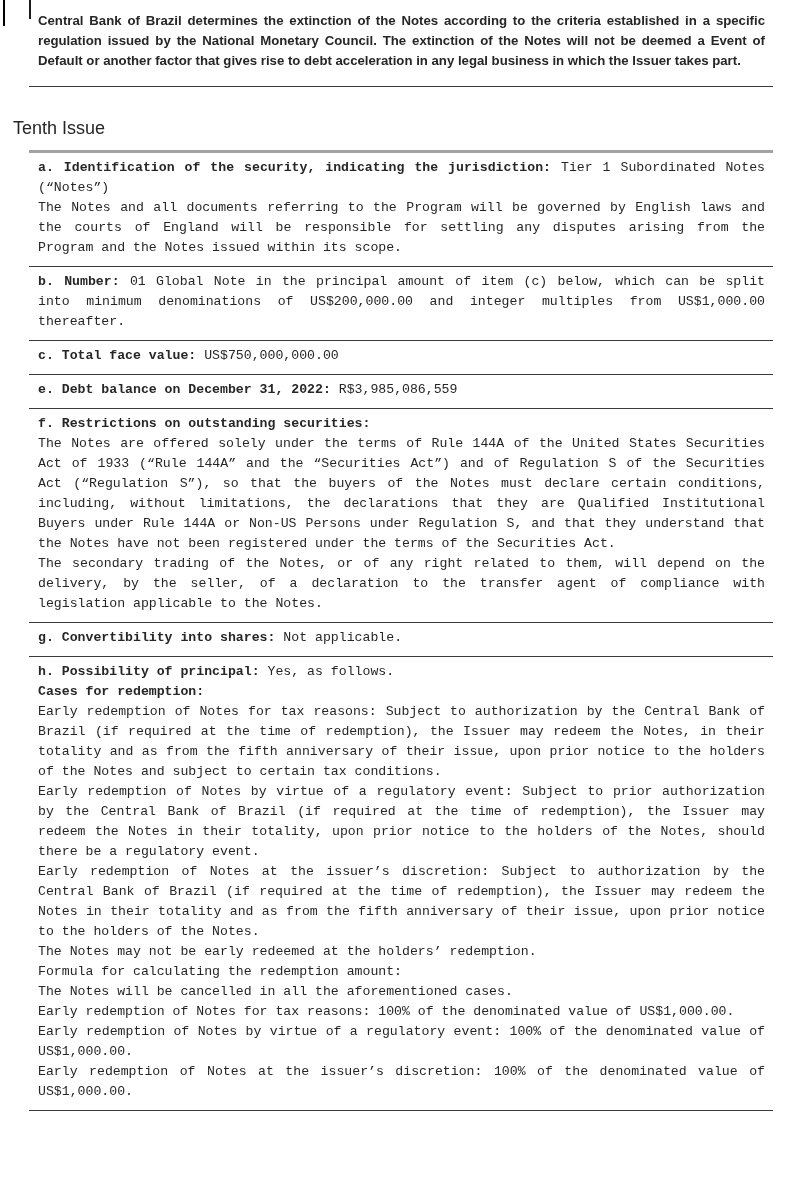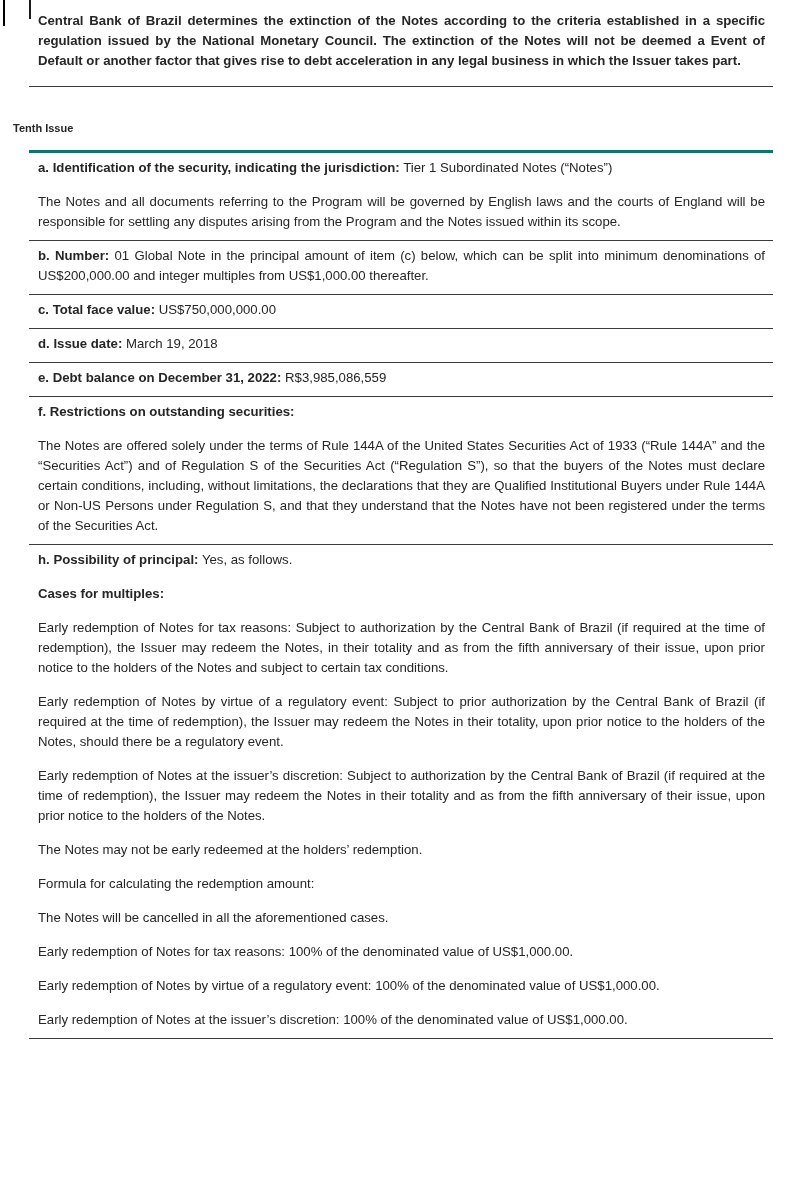--- a/index.html
+++ b/index.html
@@ -22,35 +22,36 @@
   .edge-mark-inner { position: absolute; left: 29px; top: 0; width: 2px; height: 19px; background: #1c1c1c; }
 
   .topbox {
     margin: 0 21px 0 29px;
     border-bottom: 1.5px solid #3a3a3a;
     padding: 11px 8px 15px 9px;
     font-weight: bold;
   }
 
   .heading {
-    font-weight: bold;
-    font-size: 11px;
+    font-weight: normal;
+    font-size: 18px;
     margin: 31px 3px 0 13px;
     line-height: 20px;
   }
 
   .dtable {
     margin: 12px 21px 0 29px;
-    border-top: 3px solid #0f766e;
+    border-top: 3px solid #a3a3a3;
+    font-family: Liberation Mono, monospace;
   }
   .row {
     border-bottom: 1.5px solid #3a3a3a;
     padding: 5px 8px 8px 9px;
   }
-  .row p + p { margin-top: 14px; }
+  .row p + p { margin-top: 0; }
   .label { font-weight: bold; }
 
   .pagenum {
     position: absolute;
     top: 1216px;
     right: 47px;
     font-size: 12.5px;
     color: #2a2a2a;
   }
 </style>
@@ -76,37 +77,38 @@
     </div>
 
     <div class="row">
       <p><span class="label">b. Number:</span> <span>01 Global Note in the principal amount of item (c) below, which can be split into minimum denominations of US$200,000.00 and integer multiples from US$1,000.00 thereafter.</span></p>
     </div>
 
     <div class="row">
       <p><span class="label">c. Total face value:</span> <span>US$750,000,000.00</span></p>
     </div>
 
-    <div class="row">
-      <p><span class="label">d. Issue date:</span> <span>March 19, 2018</span></p>
-    </div>
 
     <div class="row">
       <p><span class="label">e. Debt balance on December 31, 2022:</span> <span>R$3,985,086,559</span></p>
     </div>
 
     <div class="row">
       <p><span class="label">f. Restrictions on outstanding securities:</span></p>
       <p>The Notes are offered solely under the terms of Rule 144A of the United States Securities Act of 1933 (“Rule 144A” and the “Securities Act”) and of Regulation S of the Securities Act (“Regulation S”), so that the buyers of the Notes must declare certain conditions, including, without limitations, the declarations that they are Qualified Institutional Buyers under Rule 144A or Non-US Persons under Regulation S, and that they understand that the Notes have not been registered under the terms of the Securities Act.</p>
+      <p>The secondary trading of the Notes, or of any right related to them, will depend on the delivery, by the seller, of a declaration to the transfer agent of compliance with legislation applicable to the Notes.</p>
     </div>
 
+    <div class="row">
+      <p><span class="label">g. Convertibility into shares:</span> <span>Not applicable.</span></p>
+    </div>
 
     <div class="row">
       <p><span class="label">h. Possibility of principal:</span> <span>Yes, as follows.</span></p>
-      <p class="label">Cases for multiples:</p>
+      <p class="label">Cases for redemption:</p>
       <p>Early redemption of Notes for tax reasons: Subject to authorization by the Central Bank of Brazil (if required at the time of redemption), the Issuer may redeem the Notes, in their totality and as from the fifth anniversary of their issue, upon prior notice to the holders of the Notes and subject to certain tax conditions.</p>
       <p>Early redemption of Notes by virtue of a regulatory event: Subject to prior authorization by the Central Bank of Brazil (if required at the time of redemption), the Issuer may redeem the Notes in their totality, upon prior notice to the holders of the Notes, should there be a regulatory event.</p>
       <p>Early redemption of Notes at the issuer’s discretion: Subject to authorization by the Central Bank of Brazil (if required at the time of redemption), the Issuer may redeem the Notes in their totality and as from the fifth anniversary of their issue, upon prior notice to the holders of the Notes.</p>
       <p>The Notes may not be early redeemed at the holders’ redemption.</p>
       <p>Formula for calculating the redemption amount:</p>
       <p>The Notes will be cancelled in all the aforementioned cases.</p>
       <p>Early redemption of Notes for tax reasons: 100% of the denominated value of US$1,000.00.</p>
       <p>Early redemption of Notes by virtue of a regulatory event: 100% of the denominated value of US$1,000.00.</p>
       <p>Early redemption of Notes at the issuer’s discretion: 100% of the denominated value of US$1,000.00.</p>
     </div>

